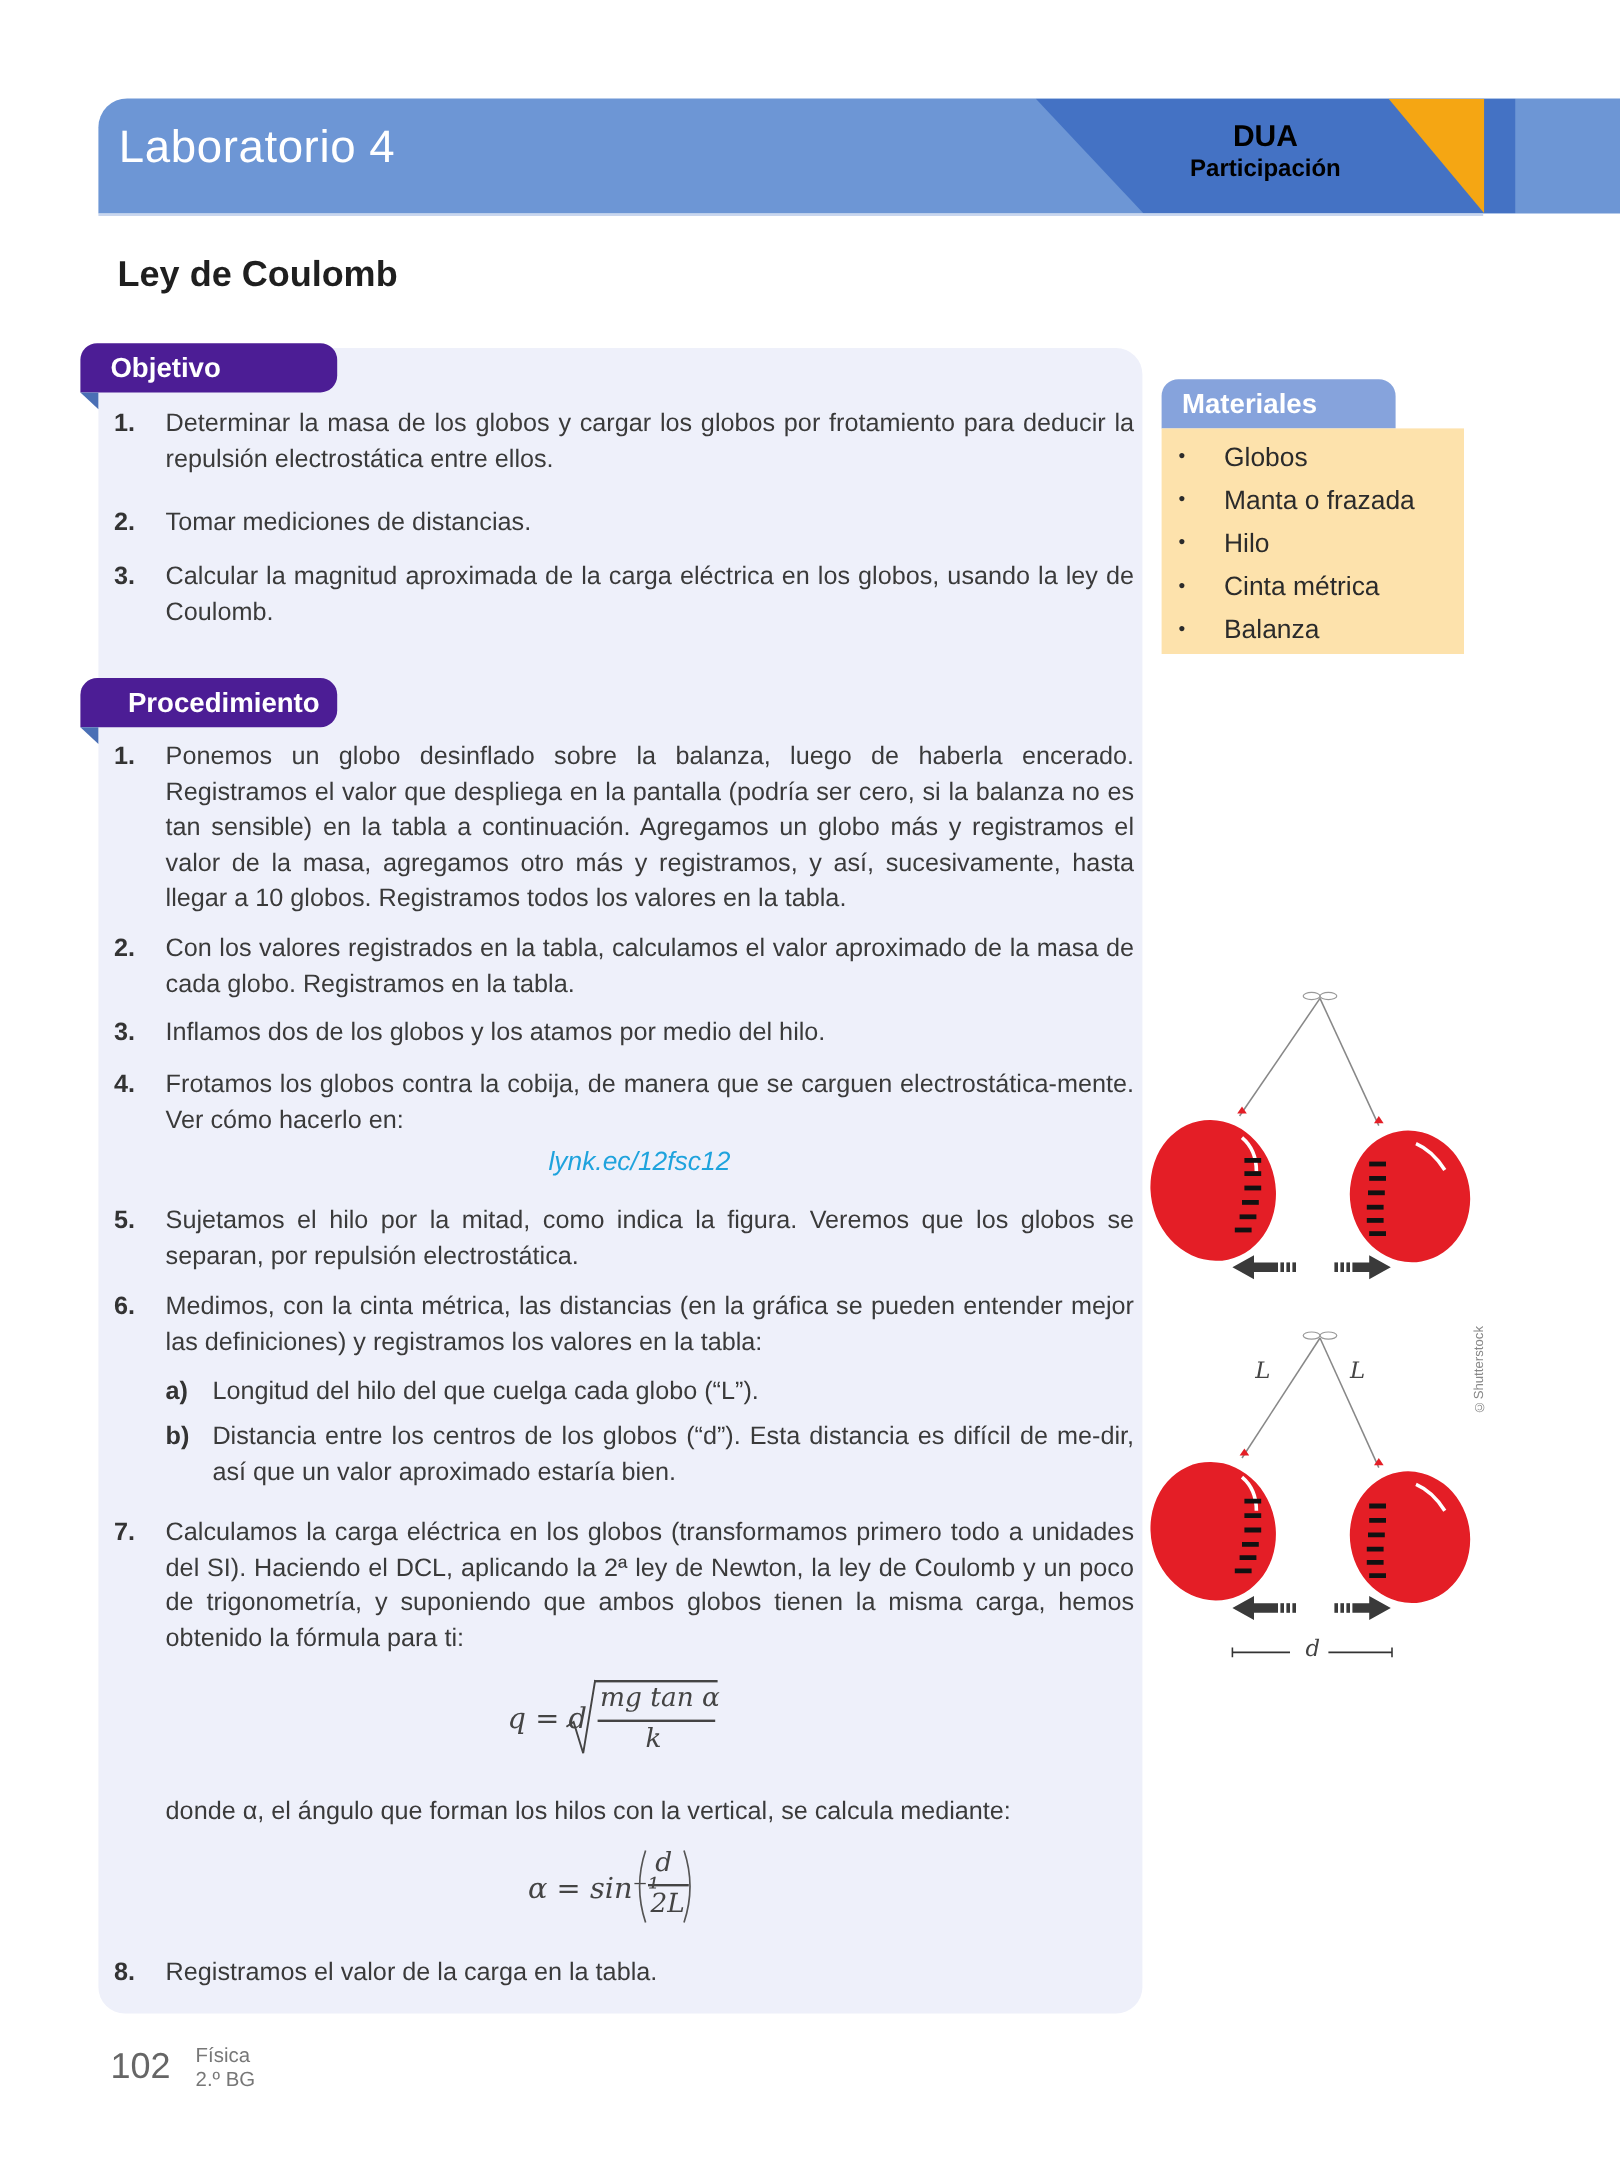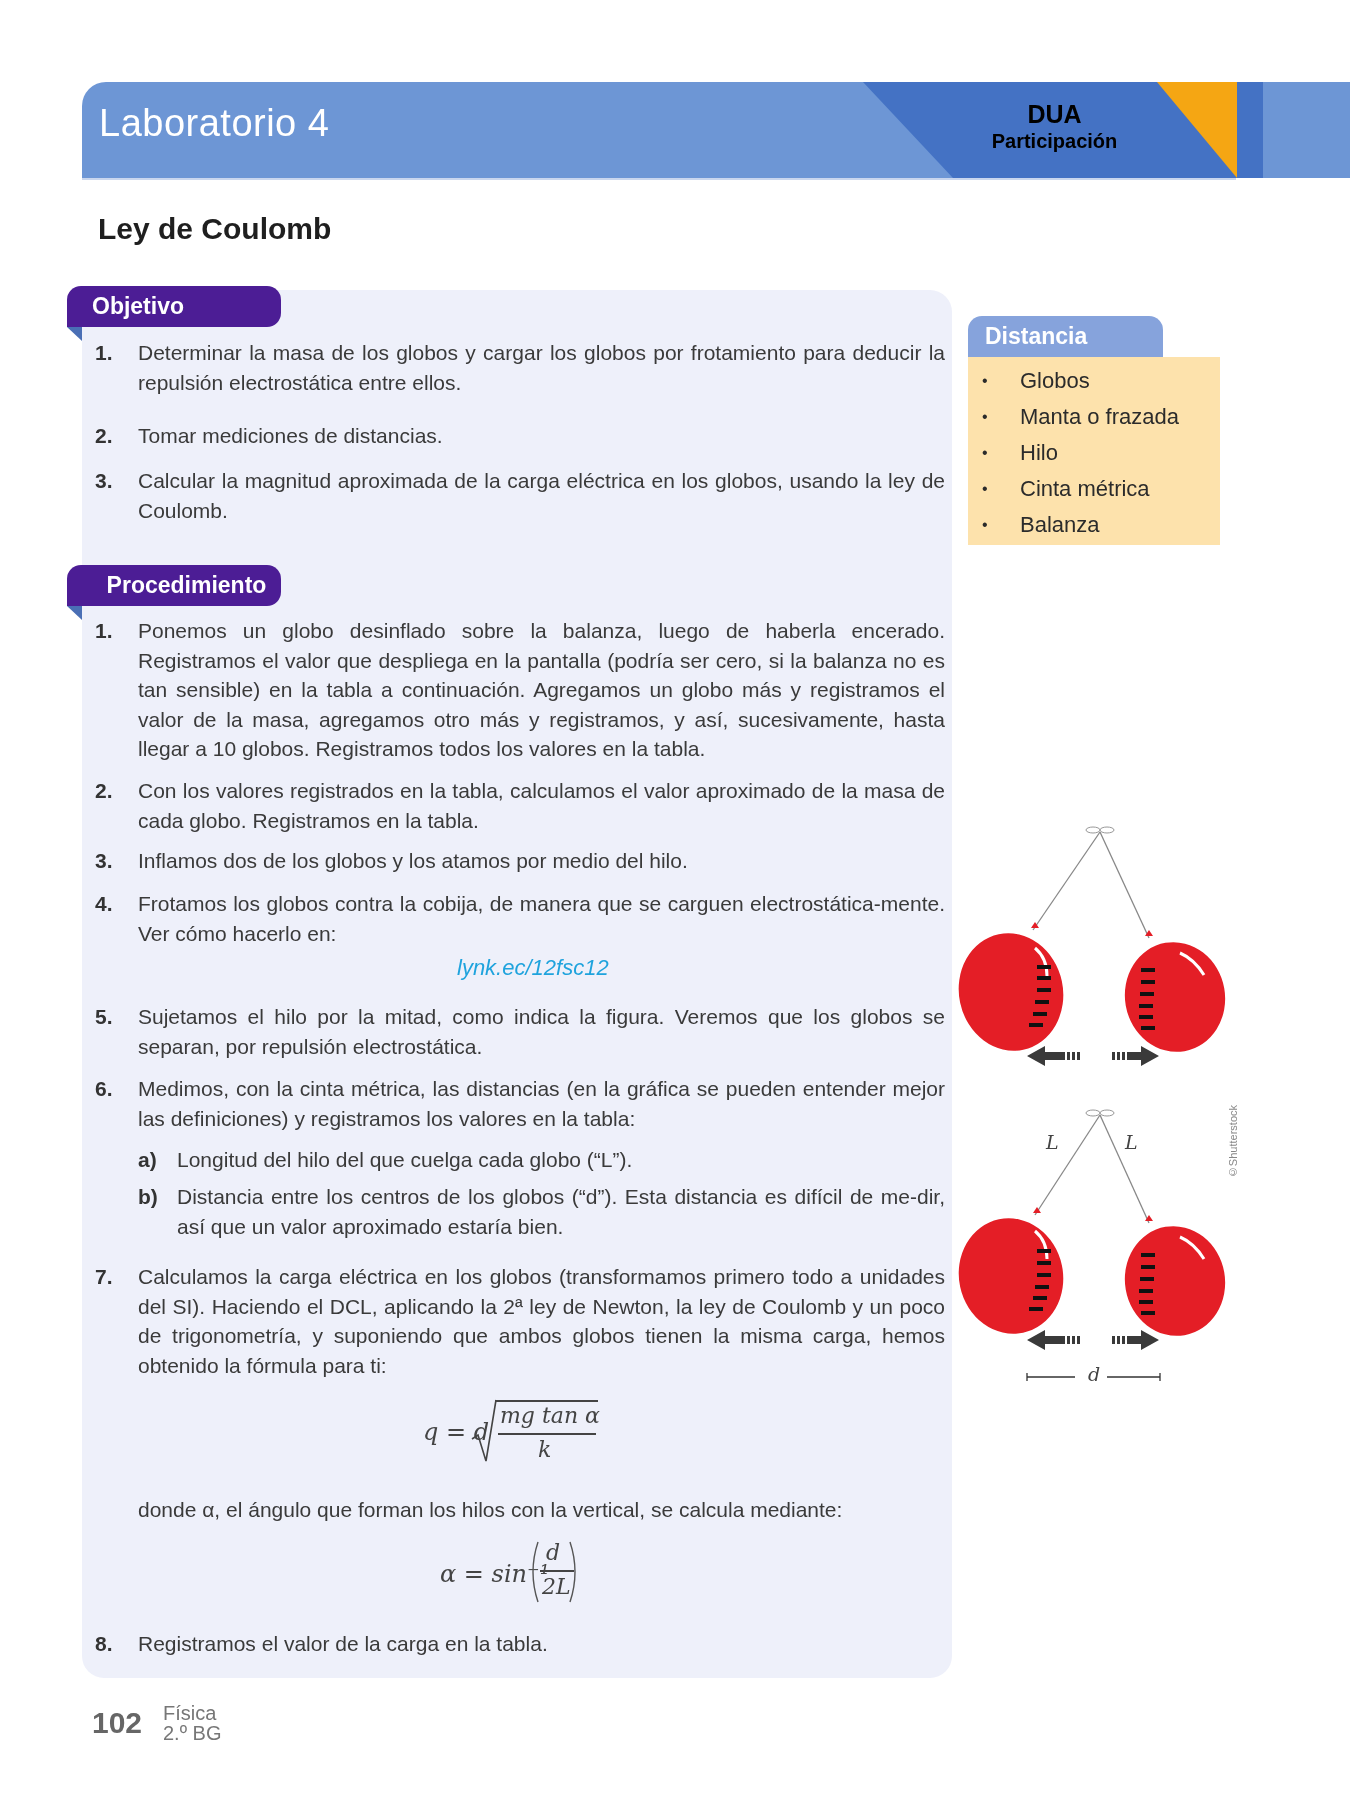--- a/index.html
+++ b/index.html
@@ -56,22 +56,22 @@
   .mat-tab { left:968px; top:316px; width:195px; height:41px; background:#86a3dc; color:#fff; font-weight:bold;
              font-size:23px; border-radius:14px 14px 0 0; padding-left:17px; box-sizing:border-box; line-height:41px; }
   .mat-box { left:968px; top:357px; width:252px; height:188px; background:#fde2ac; }
   .mat-row { position:absolute; left:0; height:36px; line-height:36px; font-size:22px; color:#2b2b2b; width:252px; }
   .mat-row .bullet { position:absolute; left:14px; font-size:16px; }
   .mat-row .label { position:absolute; left:52px;text-align:center; }
   .credit { left:1227px; top:1105px; font-size:11px; color:#888; writing-mode:vertical-rl; transform:rotate(180deg); }
   .fig-label { font-family:"DejaVu Serif", serif; font-style:italic; font-size:19px; color:#444; }
 
   
-  .page-num { left:92px; top:1706px; font-size:30px; font-weight:bold; color:#666; }
-  .footer-sub { left:163px; top:1703px; font-size:20px; color:#777; line-height:20px; }
+  .page-num { left:92px; top:1706px; font-size:30px; font-weight:normal; color:#666; }
+  .footer-sub { left:163px; top:1703px; font-size:17px; color:#777; line-height:20px; }
 </style>
 </head>
 <body>
 
 <div class="abs banner">
   <div class="dua-band"></div>
   <div class="orange"></div>
   <div class="banner-title">Laboratorio 4</div>
   <div class="dua-box">
     <div class="dua">DUA</div>
@@ -159,21 +159,21 @@
 </svg>
 <div class="abs formula f2-num">d</div>
 <div class="abs f2-frac"></div>
 <div class="abs formula f2-den">2L</div>
 
 <div class="abs item" style="top:1629px;">
   <span class="num">8.</span>
   <span class="txt">Registramos el valor de la carga en la tabla.</span>
 </div>
 
-<div class="abs mat-tab">Distancia</div>
+<div class="abs mat-tab">Materiales</div>
 <div class="abs mat-box">
   <div class="mat-row" style="top:6px;">
     <span class="bullet">•</span>
     <span class="label">Globos</span>
   </div>
   <div class="mat-row" style="top:42px;">
     <span class="bullet">•</span>
     <span class="label">Manta o frazada</span>
   </div>
   <div class="mat-row" style="top:78px;">

